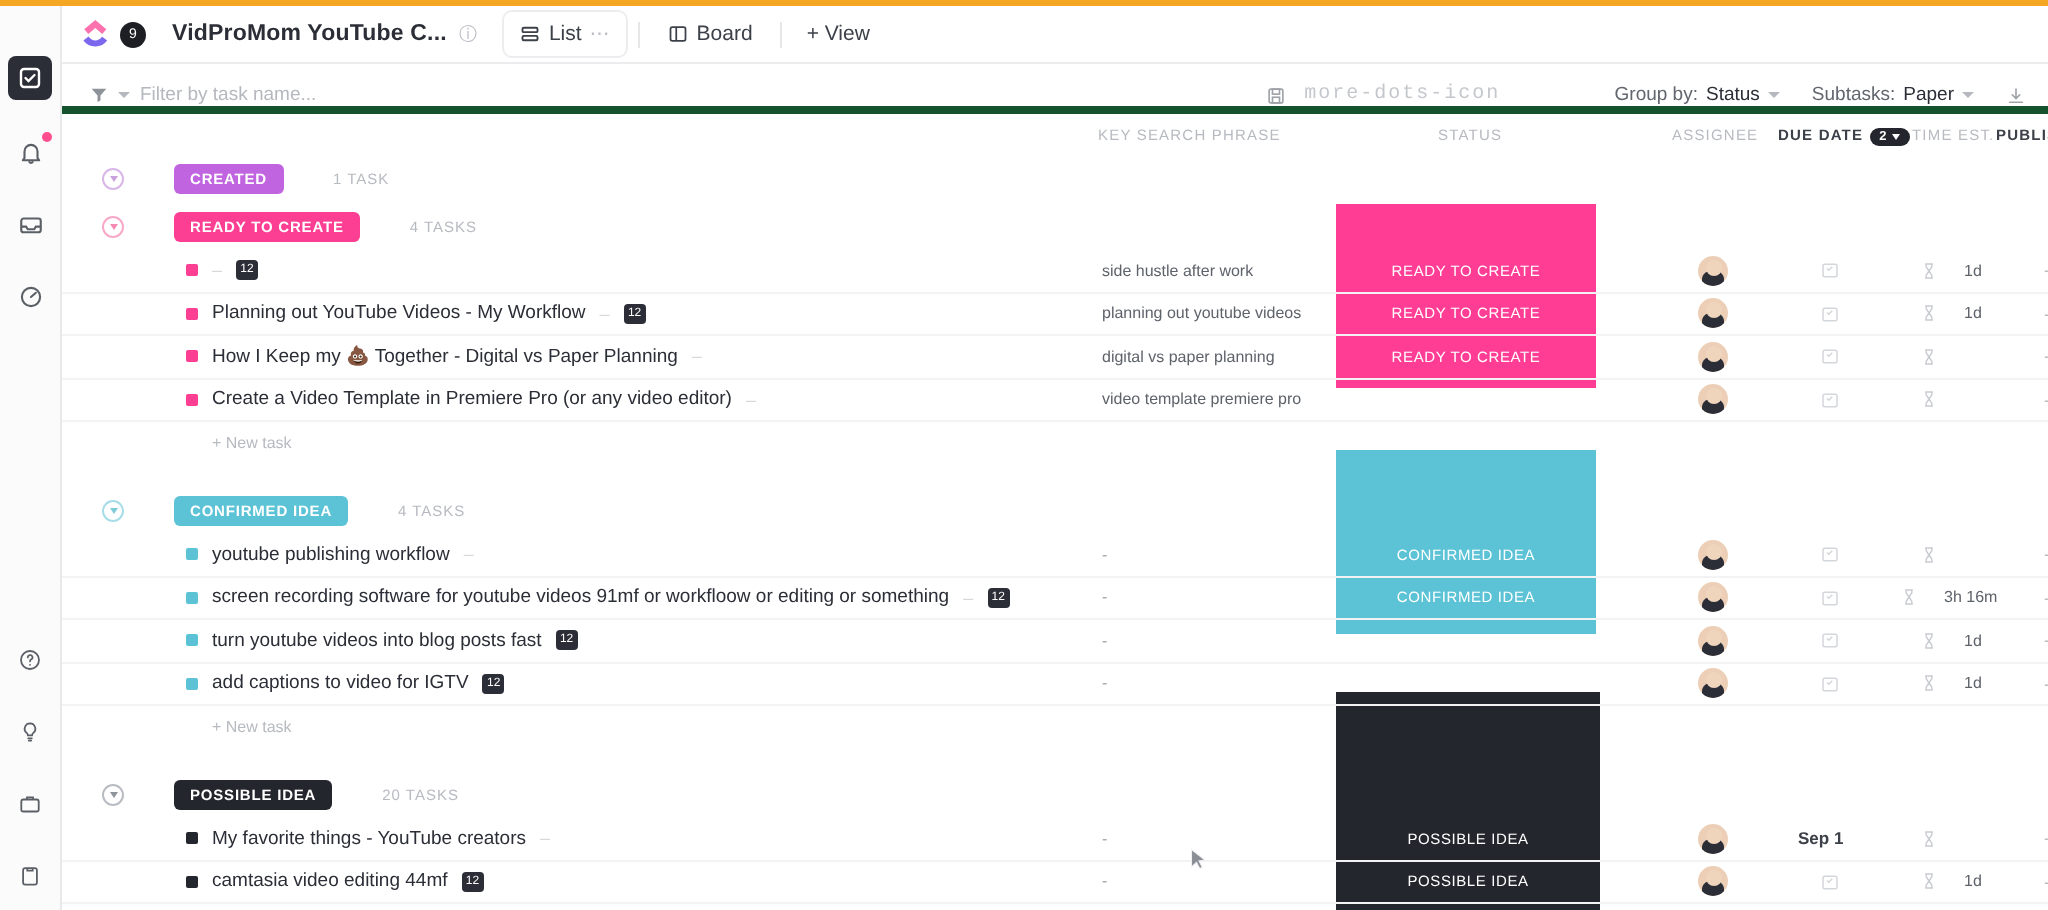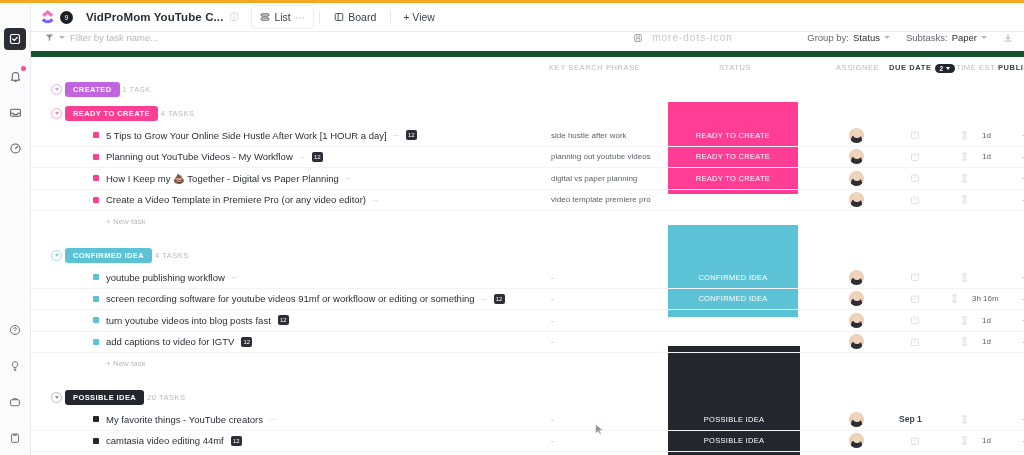--- a/index.html
+++ b/index.html
@@ -47,27 +47,27 @@
     padding:0 8px; height:22px; border-radius:4px;
   }
   .tab.active { background:#ffffff; box-shadow:0 0 0 1px #ededf0; font-weight:normal; }
   .tab .dots { color:#b9bcc2; font-size:10px; letter-spacing:.5px; }
   .tab-sep { width:1px; height:13px; background:#e7e7ea; margin:0 6px; }
   .addview { display:flex; align-items:center; gap:3px; font-size:10.5px; color:#3c4049; padding:0 6px; }
 
   
   .toolbar {
     position:absolute; top:32px; left:31px; width:993px; height:25px;
-    background:#ffffff; border-bottom:6px solid #14532d;
-    display:flex; align-items:flex-start;
+    background:#ffffff; border-bottom:4px solid #14532d;
+    display:flex; align-items:flex-end;
   }
   .filter { display:flex; align-items:center; gap:5px; margin-left:14px; }
   .filter-text { font-size:9.5px; color:#b5b8be; }
   .caret { width:0;height:0;border-left:3px solid transparent;border-right:3px solid transparent;border-top:3.5px solid #b5b8be; }
-  .toolbar-mid { display:flex; align-items:center; gap:9px; margin-left:475px; }
+  .toolbar-mid { display:flex; align-items:center; gap:9px; margin-left:475px;font-family:Liberation Mono, monospace; }
   .toolbar-right { margin-left:auto; display:flex; align-items:center; gap:16px; padding-right:11px; }
   .tb-label { font-size:9.5px; color:#62666e; display:flex; align-items:center; gap:4px; }
   .tb-label b { font-weight:normal; color:#2b2e36; }
 
   
   .colhead {
     position:absolute; top:57px; left:31px; width:993px; height:20px;
     font-size:7.5px; letter-spacing:.6px; color:#b7bac0;
   }
   .colhead span.ch { position:absolute; top:6px; white-space:nowrap; }
@@ -82,21 +82,21 @@
   
   .board { position:absolute; top:77px; left:31px; width:993px; height:378px; background:#fff; overflow:hidden; }
 
   
   .statusblock { position:absolute; left:637px; width:130px; }
   .sb-ready { background:#ff3d95; }
   .sb-confirmed { background:#5cc3d6; }
   .sb-possible { background:#23262d; left:637px; width:132px; }
 
   .grp { position:relative; }
-  .grp-head { display:flex; align-items:center; height:24px; padding-left:20px; gap:3px; }
+  .grp-head { display:flex; align-items:center; height:24px; padding-left:20px; gap:25px; }
   .chev {
     width:11px; height:11px; border-radius:50%; border:1px solid #d9b6e8;
     display:flex; align-items:center; justify-content:center; flex:none;
   }
   .chev i { width:0;height:0;border-left:2.5px solid transparent;border-right:2.5px solid transparent;border-top:3px solid #c9a2dd; }
   .chev.pink { border-color:#f7a8c8; } .chev.pink i { border-top-color:#f489b4; }
   .chev.teal { border-color:#a7dde8; } .chev.teal i { border-top-color:#7fcbdb; }
   .chev.dark { border-color:#b9bcc2; } .chev.dark i { border-top-color:#8e9299; }
   .grp-badge {
     font-size:7.5px; font-weight:bold; color:#fff; letter-spacing:.4px;
@@ -306,21 +306,20 @@
         <span class="chev pink">
             <i></i>
           </span>
         <span class="grp-badge b-ready">READY TO CREATE</span>
         <span class="grp-count">4 TASKS</span>
       </div>
 
       <div class="row">
         <div class="namecell">
             <span class="sq sq-pink"></span>
-          <span class="tname">5 Tips to Grow Your Online Side Hustle After Work [1 HOUR a day]</span>
           <span class="dashmark">–</span>
           <span class="cbadge">12</span>
           </div>
         <span class="phrase">side hustle after work</span>
         <span class="status-txt">READY TO CREATE</span>
         <span class="avatar"></span>
         <svg class="cal" width="10" height="10" viewBox="0 0 16 16" fill="none" stroke="#d3d6da" stroke-width="1.2">
             <rect x="2.4" y="3.4" width="11.2" height="10" rx="1.4"></rect>
             <path d="M5.6 6.8l1.4 1.4 2.8-2.8"></path>
           </svg>

